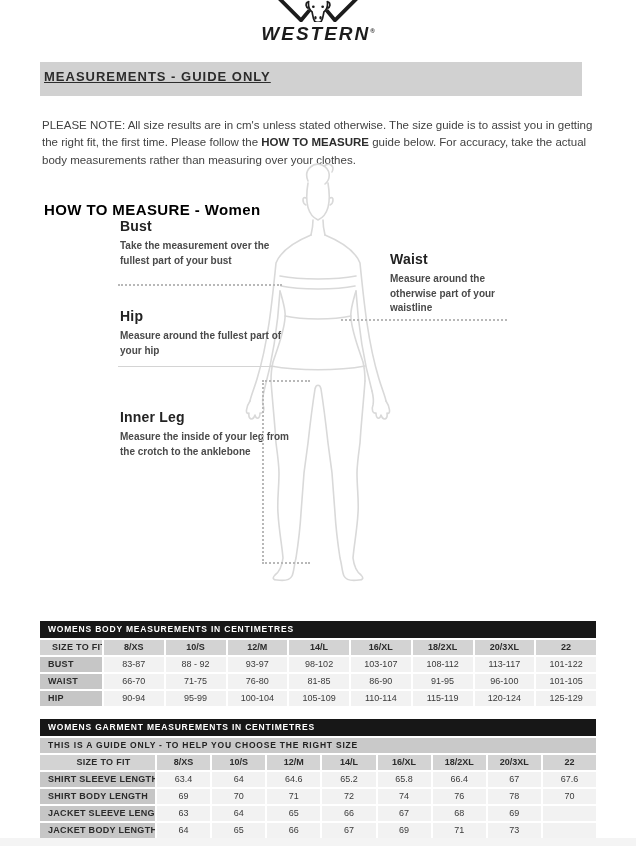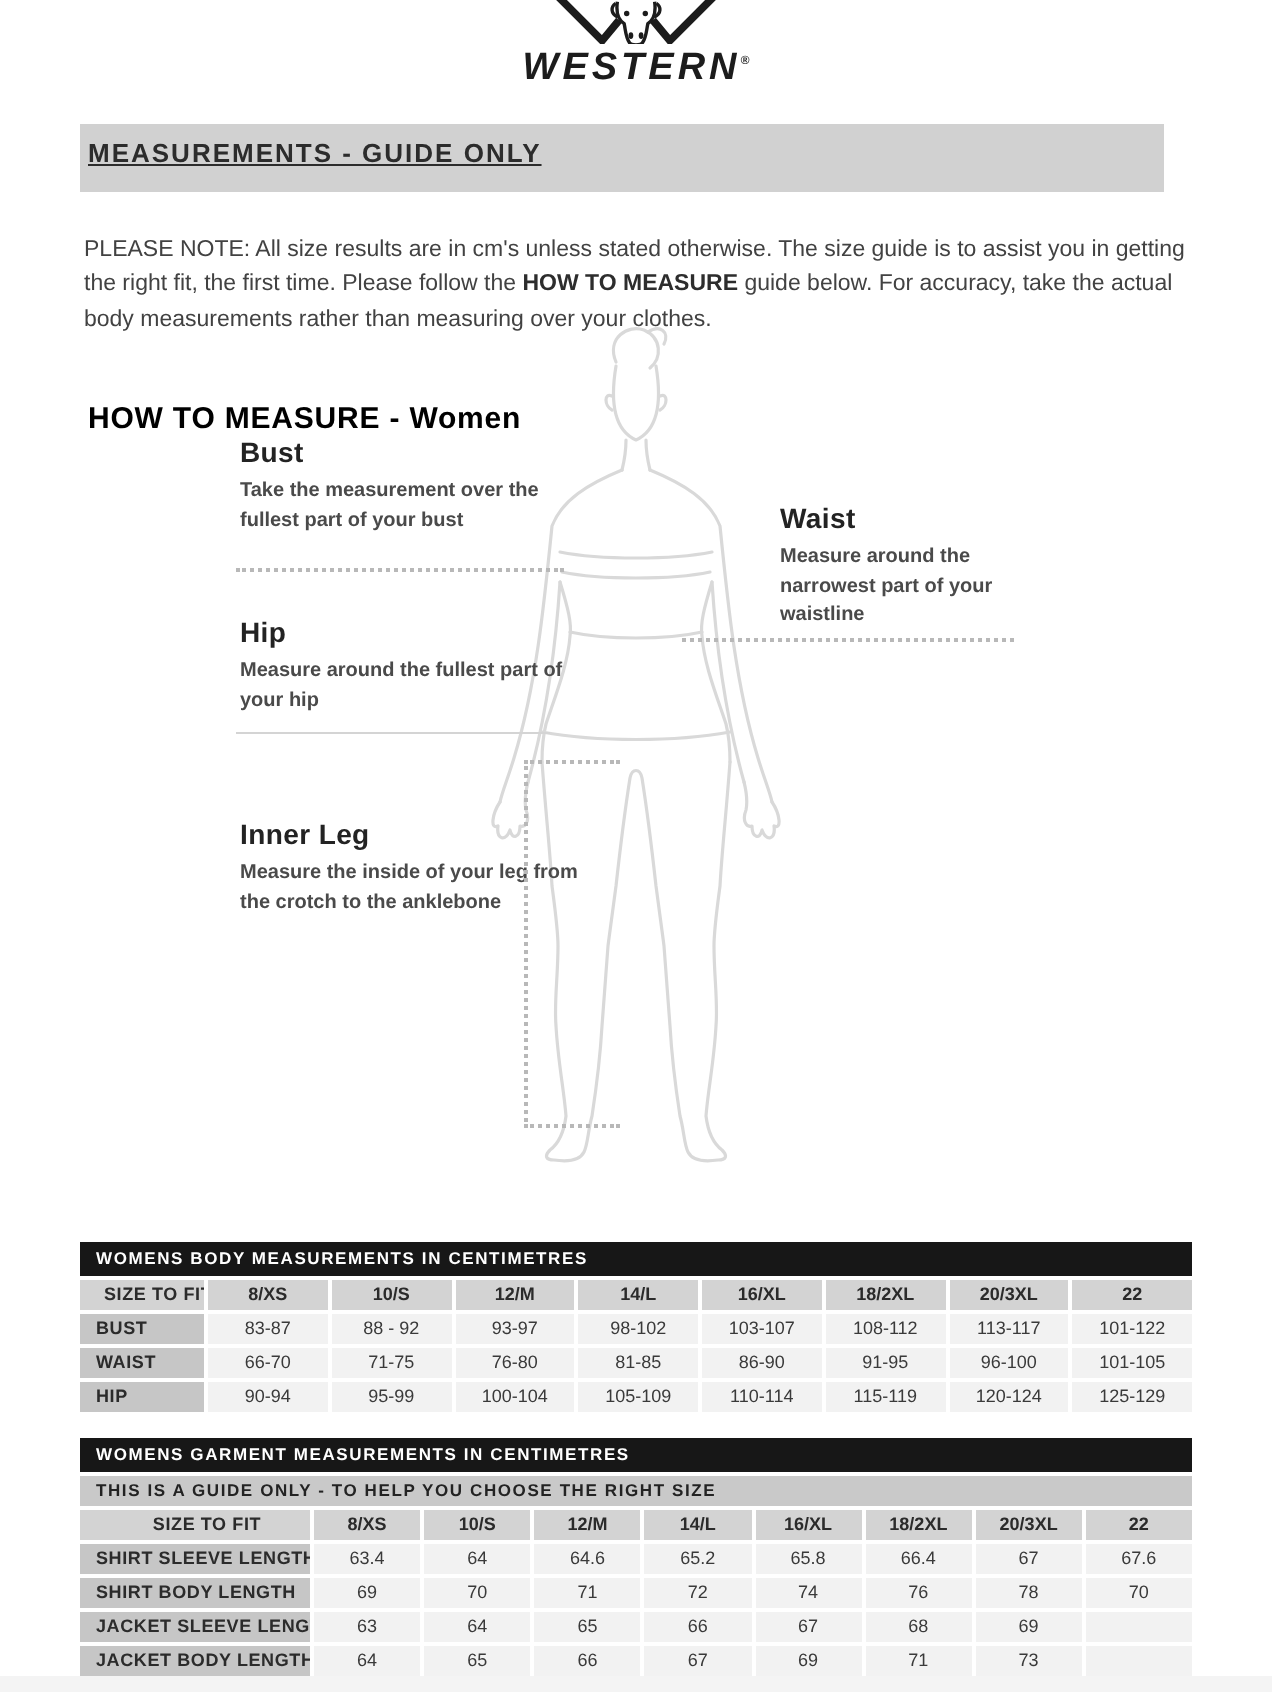--- a/index.html
+++ b/index.html
@@ -127,21 +127,21 @@
       <path d="M43 219 C45 246, 47 263, 48 281 C50 296, 51 303, 51 311 C51 326, 49 339, 50 351 C51 369, 54 383, 55 396 C54 404, 51 410, 47 413 C44 416, 45 418, 49 418 C56 419, 62 418, 64 414 C66 410, 66 403, 68 396 C70 383, 72 369, 73 351 C74 339, 75 326, 76 311 C77 303, 78 296, 80 281 C82 263, 84 246, 87 227 C88 222, 92 222, 93 227 C96 246, 98 263, 100 281 C102 296, 103 303, 104 311 C105 326, 106 339, 107 351 C108 369, 110 383, 112 396 C114 403, 114 410, 116 414 C118 418, 124 419, 131 418 C135 418, 136 416, 133 413 C129 410, 126 404, 125 396 C126 383, 129 369, 130 351 C131 339, 129 326, 129 311 C129 303, 130 296, 132 281 C133 263, 135 246, 137 219"></path>
     </g>
   </svg>
 
   <div class="m-label lbl-bust">
     <h3>Bust</h3>
     <p>Take the measurement over the fullest part of your bust</p>
   </div>
   <div class="m-label lbl-waist">
     <h3>Waist</h3>
-    <p>Measure around the narrowest part of your waistline</p>
+    <p>Measure around the otherwise part of your waistline</p>
   </div>
   <div class="m-label lbl-hip">
     <h3>Hip</h3>
     <p>Measure around the fullest part of your hip</p>
   </div>
   <div class="m-label lbl-inner">
     <h3>Inner Leg</h3>
     <p>Measure the inside of your leg from the crotch to the anklebone</p>
   </div>
 

